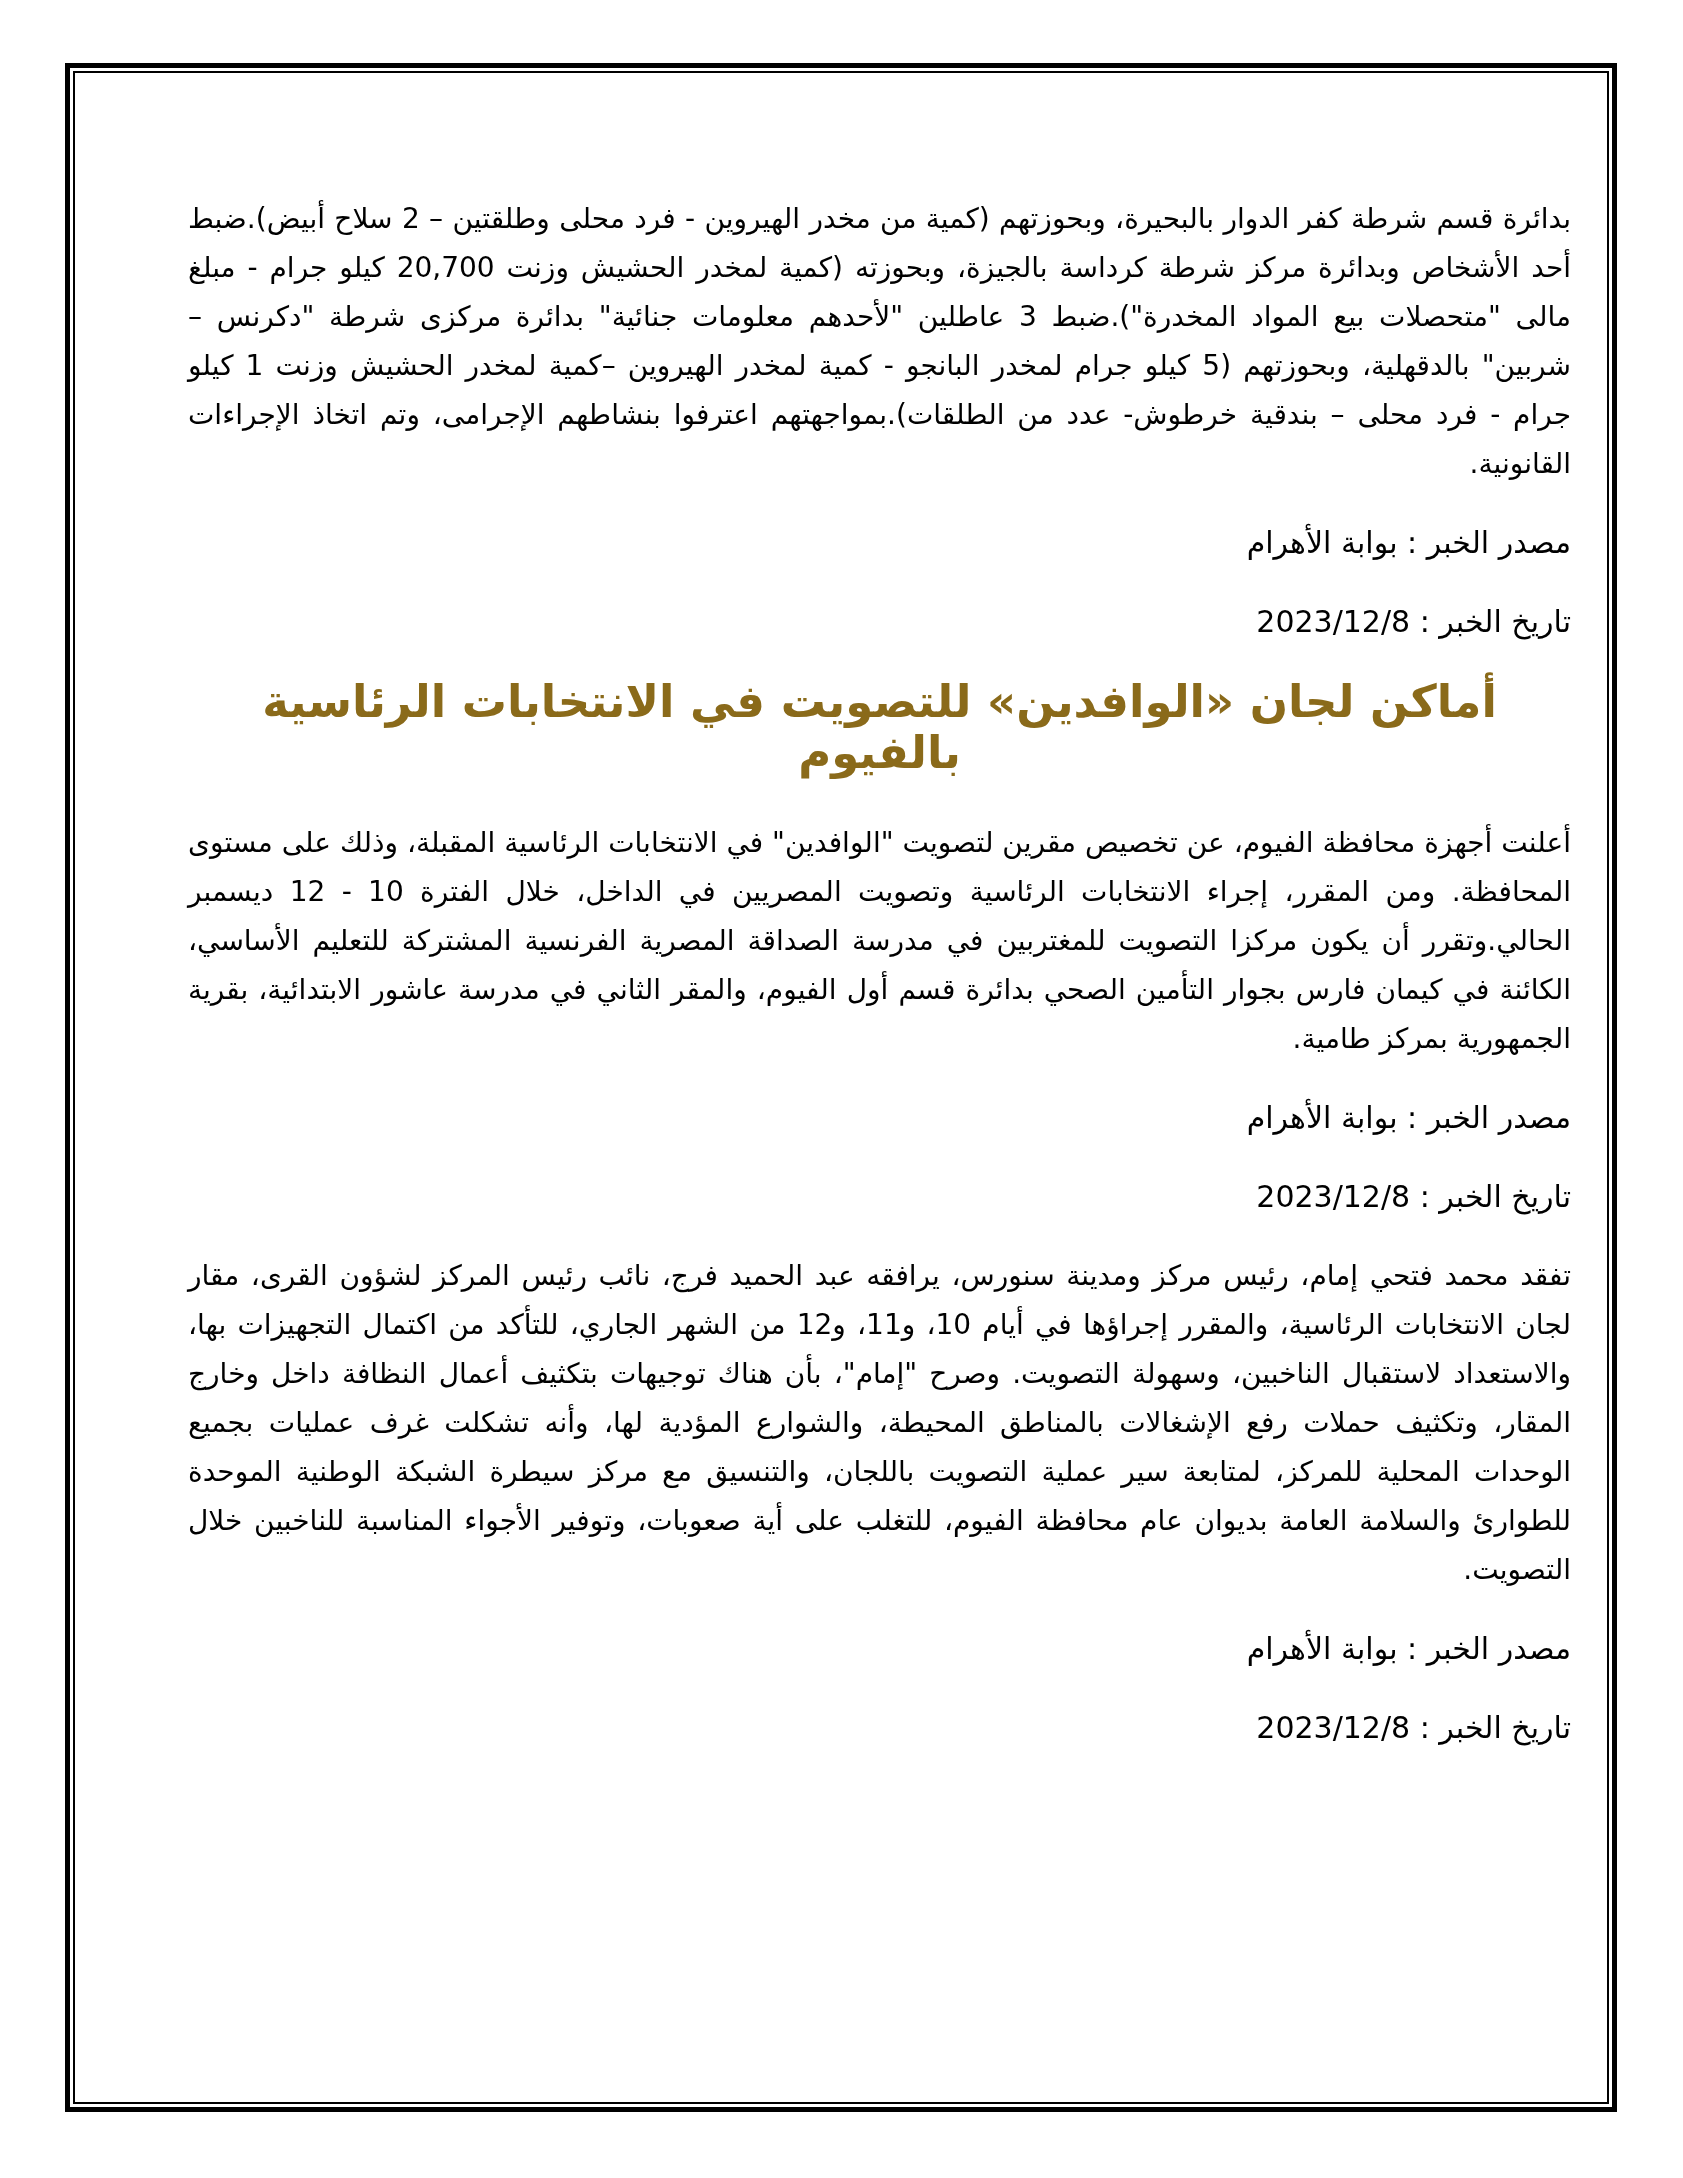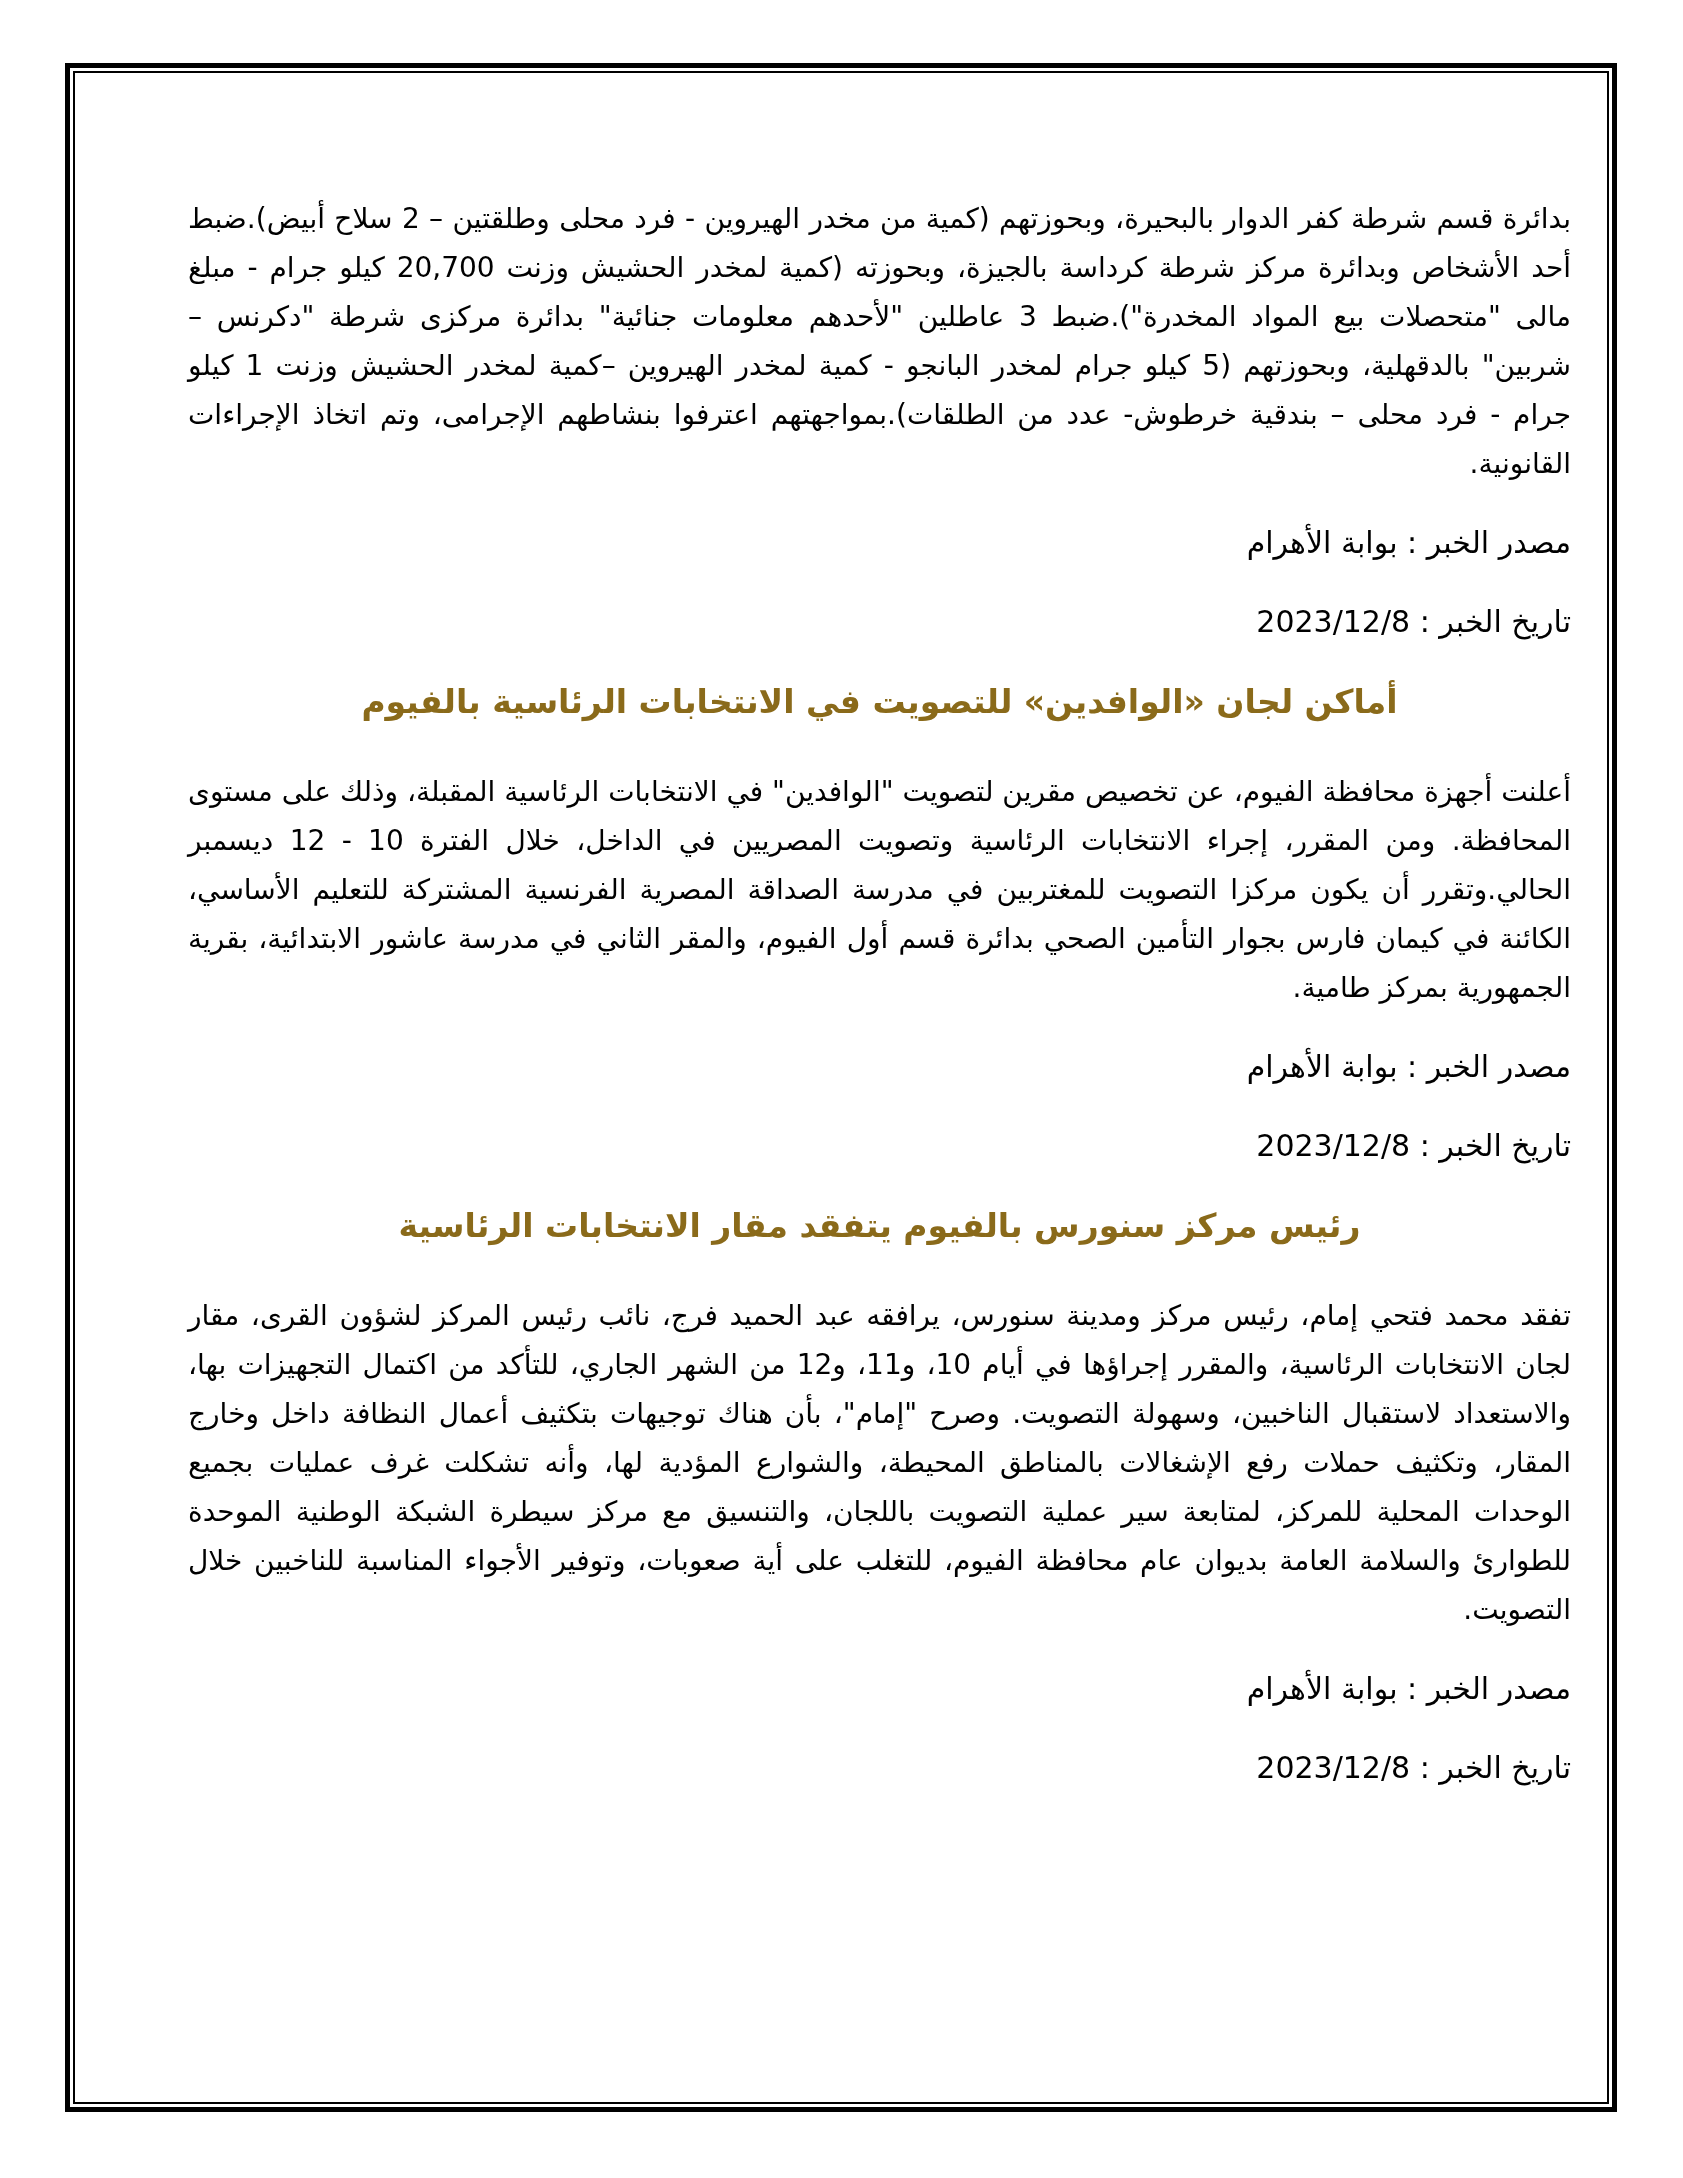--- a/index.html
+++ b/index.html
@@ -36,21 +36,21 @@
     text-justify:inter-word;
   }
   .meta{
     margin:0 0 30px 0;
     font-size:30px;
     line-height:49px;
     text-align:right;
   }
   .headline{
     margin:0 0 40px 0;
-    font-size:33px;
+    font-size:45px;
     line-height:51px;
     font-weight:bold;
     text-align:center;
     color:var(--heading-color,#8a6a1a);
   }
 </style>
 </head>
 <body>
 
 <div class="page">
@@ -68,21 +68,20 @@
     <p class="meta">تاريخ الخبر : 2023/12/8</p>
 
     <h2 class="headline">أماكن لجان «الوافدين» للتصويت في الانتخابات الرئاسية بالفيوم</h2>
 
     <p class="para">أعلنت أجهزة محافظة الفيوم، عن تخصيص مقرين لتصويت "الوافدين" في الانتخابات الرئاسية المقبلة، وذلك على مستوى المحافظة. ومن المقرر، إجراء الانتخابات الرئاسية وتصويت المصريين في الداخل، خلال الفترة 10 - 12 ديسمبر الحالي.وتقرر أن يكون مركزا التصويت للمغتربين في مدرسة الصداقة المصرية الفرنسية المشتركة للتعليم الأساسي، الكائنة في كيمان فارس بجوار التأمين الصحي بدائرة قسم أول الفيوم، والمقر الثاني في مدرسة عاشور الابتدائية، بقرية الجمهورية بمركز طامية.</p>
 
     <p class="meta">مصدر الخبر : بوابة الأهرام</p>
 
     <p class="meta">تاريخ الخبر : 2023/12/8</p>
 
-    <h2 class="headline">رئيس مركز سنورس بالفيوم يتفقد مقار الانتخابات الرئاسية</h2>
 
     <p class="para">تفقد محمد فتحي إمام، رئيس مركز ومدينة سنورس، يرافقه عبد الحميد فرج، نائب رئيس المركز لشؤون القرى، مقار لجان الانتخابات الرئاسية، والمقرر إجراؤها في أيام 10، و11، و12 من الشهر الجاري، للتأكد من اكتمال التجهيزات بها، والاستعداد لاستقبال الناخبين، وسهولة التصويت. وصرح "إمام"، بأن هناك توجيهات بتكثيف أعمال النظافة داخل وخارج المقار، وتكثيف حملات رفع الإشغالات بالمناطق المحيطة، والشوارع المؤدية لها، وأنه تشكلت غرف عمليات بجميع الوحدات المحلية للمركز، لمتابعة سير عملية التصويت باللجان، والتنسيق مع مركز سيطرة الشبكة الوطنية الموحدة للطوارئ والسلامة العامة بديوان عام محافظة الفيوم، للتغلب على أية صعوبات، وتوفير الأجواء المناسبة للناخبين خلال التصويت.</p>
 
     <p class="meta">مصدر الخبر : بوابة الأهرام</p>
 
     <p class="meta">تاريخ الخبر : 2023/12/8</p>
 
   </div>
 </div>
 

